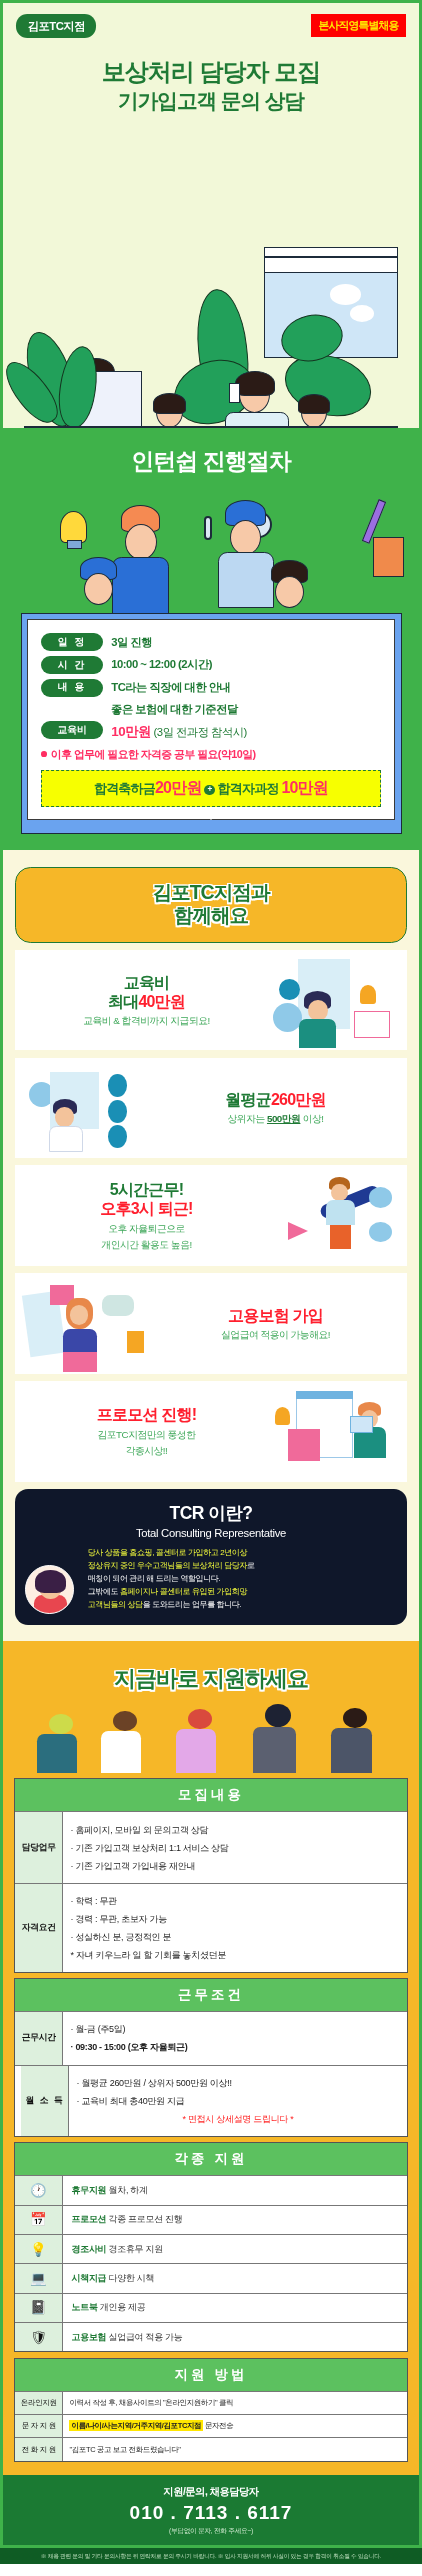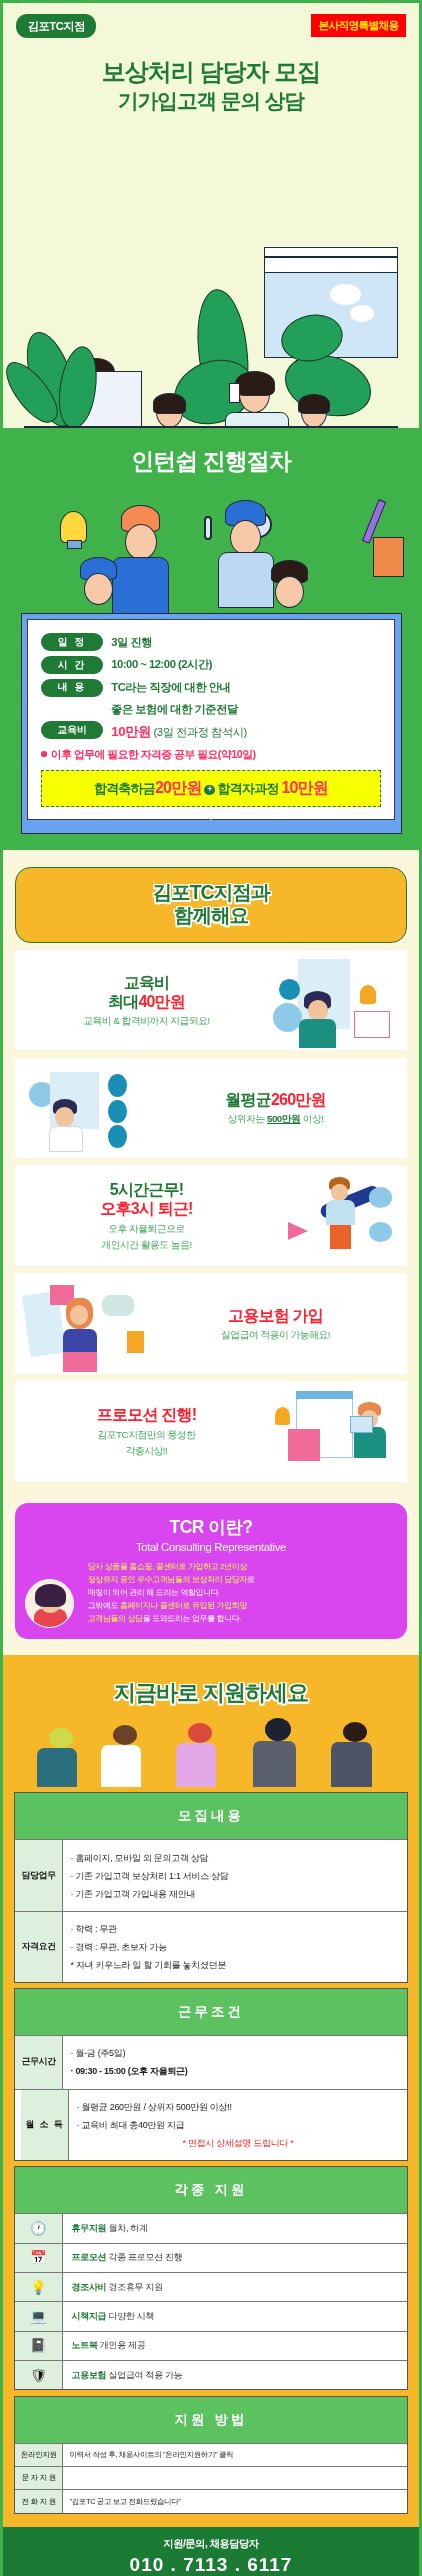--- a/index.html
+++ b/index.html
@@ -194,21 +194,21 @@
   .fi { position:absolute; }
   .doc-sheet { background:#d9eef7; border:0; }
   .blue-circle { background:#8fc9e8; border-radius:50%; }
   .dk-circle { background:#1a8fb5; border-radius:50%; }
   .person-flat .head { background:#f3c39b; border-radius:50%; }
   .person-flat .hair { background:#2a2a55; border-radius:50% 50% 20% 20%; }
   .person-flat .torso { border-radius:7.2px 7.2px 0 0; }
 
   
   .tcr-box {
-    margin-top:21px; background:#d946ef; padding:12.4px 10.3px 13.4px 10.3px;
+    margin-top:7px; background:#0f172a; padding:12.4px 10.3px 13.4px 10.3px;
     border-radius:13px; position:relative; min-height:118px;
   }
   .tcr-head { text-align:center; }
   .tcr-q { color:#fff; font-weight:bold; font-size:17.5px; letter-spacing:-0.5px; }
   .tcr-full { color:#fff; font-size:11.3px; margin-top:2.1px; letter-spacing:-0.3px; }
   .tcr-desc { margin-top:8.2px; margin-left:62px; font-size:8px; line-height:1.62; letter-spacing:-0.4px; color:#fff; }
   .tcr-desc .y { color:#f7ff3c; }
   .tcr-avatar {
     position:absolute; left:9.3px; bottom:11.3px; width:49px; height:49px;
     background:#fdeee2; border-radius:50%; border:1.5px solid #fff;
@@ -227,21 +227,21 @@
                  0 -1.5px 0 #fff, 0 1.5px 0 #fff, -1.5px 0 0 #fff, 1.5px 0 0 #fff;
   }
   .apply-crowd { position:relative; height:70px; margin-top:9.3px; }
   .cp { position:absolute; bottom:0; }
   .cp .hh { border-radius:50%; margin:0 auto; }
   .cp .bb { border-radius:7.2px 7.2px 0 0; }
 
   .tbl { margin-top:5.2px; border:1px solid #555; background:#fff; }
   .tbl-head {
     background:#5cc15f; color:#fff; font-weight:bold; font-size:13.4px;
-    text-align:center; padding:14px 0; letter-spacing:3.1px;
+    text-align:center; padding:7px 0; letter-spacing:3.1px;
   }
   .tbl-row { display:flex; border-top:0.5px solid #777; }
   .tbl-row:first-of-type { border-top:0; }
   .tbl-key {
     flex:0 0 48px; background:#ddf0dd; display:flex; align-items:center; justify-content:center;
     font-weight:bold; font-size:8.8px; color:#111; letter-spacing:-0.3px; text-align:center;
     border-right:0.5px solid #777; padding:12px 1px;
   }
   .tbl-key.sp { letter-spacing:1.5px;margin-left:6px; }
   .tbl-val { flex:1; padding:8.2px 7.2px; font-size:9px; color:#222; letter-spacing:-0.3px; line-height:2.0; }
@@ -562,20 +562,21 @@
           <div>· 홈페이지, 모바일 외 문의고객 상담</div>
           <div>· 기존 가입고객 보상처리 1:1 서비스 상담</div>
           <div>· 기존 가입고객 가입내용 재안내</div>
         </div>
       </div>
       <div class="tbl-row">
         <div class="tbl-key">자격요건</div>
         <div class="tbl-val">
           <div>· 학력 : 무관</div>
           <div>· 경력 : 무관, 초보자 가능</div>
+          <div>· 성실하신 분, 긍정적인 분</div>
           <div>* 자녀 키우느라 일 할 기회를 놓치셨던분</div>
         </div>
       </div>
     </div>
 
     <div class="tbl">
       <div class="tbl-head">근무조건</div>
       <div class="tbl-row">
         <div class="tbl-key">근무시간</div>
         <div class="tbl-val">
@@ -622,20 +623,21 @@
     </div>
 
     <div class="tbl">
       <div class="tbl-head">지원 방법</div>
       <div class="meth-row">
         <div class="meth-key">온라인지원</div>
         <div class="meth-val">이력서 작성 후, 채용사이트의 "온라인지원하기" 클릭</div>
       </div>
       <div class="meth-row">
         <div class="meth-key">문 자 지 원</div>
+        <div class="meth-val"><span class="hl">이름/나이/사는지역/거주지역/김포TC지점</span><span> 문자전송</span></div>
       </div>
       <div class="meth-row">
         <div class="meth-key">전 화 지 원</div>
         <div class="meth-val bl">"김포TC 공고 보고 전화드렸습니다"</div>
       </div>
     </div>
   </section>
 
   <footer class="footer">
     <div class="f-line1">지원/문의, 채용담당자</div>

